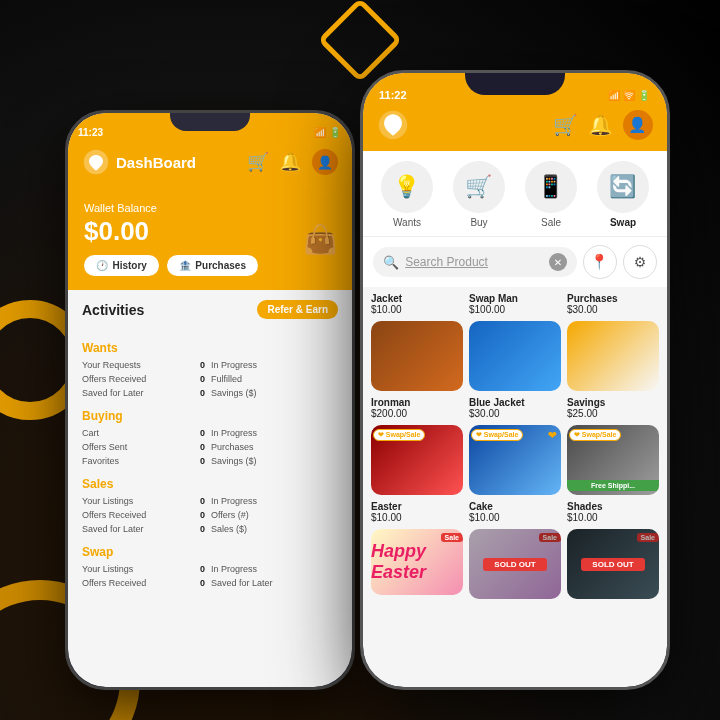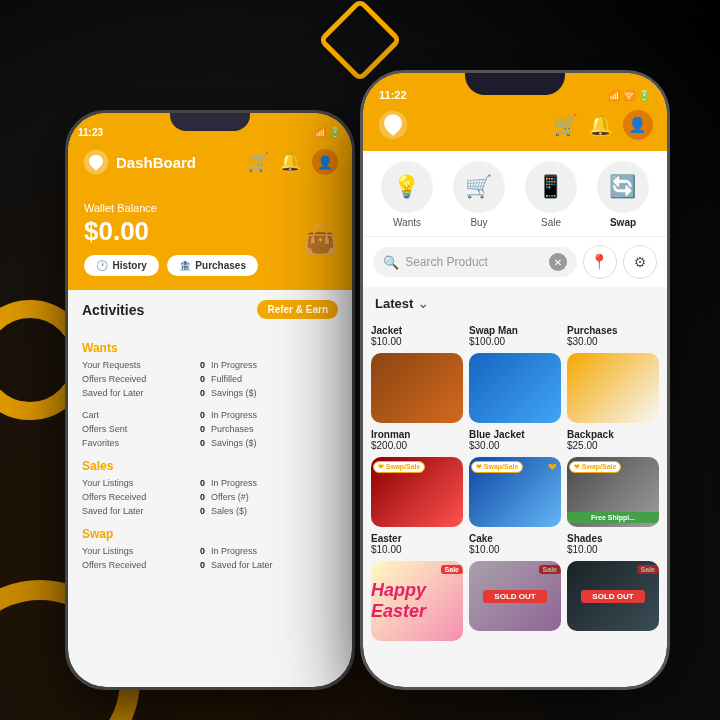--- a/index.html
+++ b/index.html
@@ -332,20 +332,21 @@
       align-items: center;
       background: #f2f2f2;
       border-radius: 20px;
       padding: 6px 10px;
       gap: 6px;
     }
     .search-input-text {
       font-size: 12px;
       color: #999;
       flex: 1;
+      text-decoration: underline;
     }
     .search-x {
       width: 18px;
       height: 18px;
       border-radius: 50%;
       background: #999;
       color: #fff;
       display: flex;
       align-items: center;
       justify-content: center;
@@ -617,20 +618,21 @@
             <span class="label">Saved for Later</span>
               <span class="value">0</span>
           </div>
           <div class="activity-row">
             <span class="status">Savings ($)</span>
           </div>
         </div>
       </div>
 
       <div class="activity-group">
+        <div class="activity-group-title">Buying</div>
         <div class="activity-rows">
           <div class="activity-row">
             <span class="label">Cart</span>
               <span class="value">0</span>
           </div>
           <div class="activity-row">
             <span class="status">In Progress</span>
           </div>
           <div class="activity-row">
             <span class="label">Offers Sent</span>
@@ -744,45 +746,41 @@
     <div class="search-bar-row">
       <div class="search-input-box">
         <span style="color:#999; font-size:13px;">🔍</span>
         <span class="search-input-text">Search Product</span>
         <div class="search-x">✕</div>
       </div>
       <div class="search-location-btn">📍</div>
       <div class="search-filter-btn">⚙</div>
     </div>
 
-    <div class="latest-row">
-      <span class="latest-text">Latest</span>
-      <span class="latest-arrow">⌄</span>
-    </div>
 
     <div class="product-grid">
 
       <div class="product-col">
         <div class="product-label-row">
           <span class="product-name">Jacket</span>
           <span class="product-price">$10.00</span>
         </div>
         <div class="product-img-box img-jacket" style="height:70px;"></div>
         <div class="product-label-row">
           <span class="product-name">Ironman</span>
           <span class="product-price">$200.00</span>
         </div>
         <div class="product-img-box img-ironman2" style="height:70px; position:relative;">
           <div class="swap-badge">❤ Swap/Sale</div>
         </div>
         <div class="product-label-row">
           <span class="product-name">Easter</span>
           <span class="product-price">$10.00</span>
         </div>
-        <div class="product-img-box img-easter" style="height:80px; position:relative;">
+        <div class="product-img-box img-easter" style="height:66px; position:relative;">
           <div class="sale-badge">Sale</div>
           <div style="position:absolute;inset:0;display:flex;align-items:center;justify-content:center;font-size:18px;color:#e91e63;font-weight:700;font-style:italic;">Happy Easter</div>
         </div>
       </div>
 
       <div class="product-col">
         <div class="product-label-row">
           <span class="product-name">Swap Man</span>
           <span class="product-price">$100.00</span>
         </div>
@@ -807,21 +805,21 @@
         </div>
       </div>
 
       <div class="product-col">
         <div class="product-label-row">
           <span class="product-name">Purchases</span>
           <span class="product-price">$30.00</span>
         </div>
         <div class="product-img-box img-appliances" style="height:70px;"></div>
         <div class="product-label-row">
-          <span class="product-name">Backpack</span>
+          <span class="product-name">Savings</span>
           <span class="product-price">$25.00</span>
         </div>
         <div class="product-img-box img-backpack" style="height:70px; position:relative;">
           <div class="swap-badge">❤ Swap/Sale</div>
           <div class="free-shipping-badge">Free Shippi...</div>
         </div>
         <div class="product-label-row">
           <span class="product-name">Shades</span>
           <span class="product-price">$10.00</span>
         </div>

